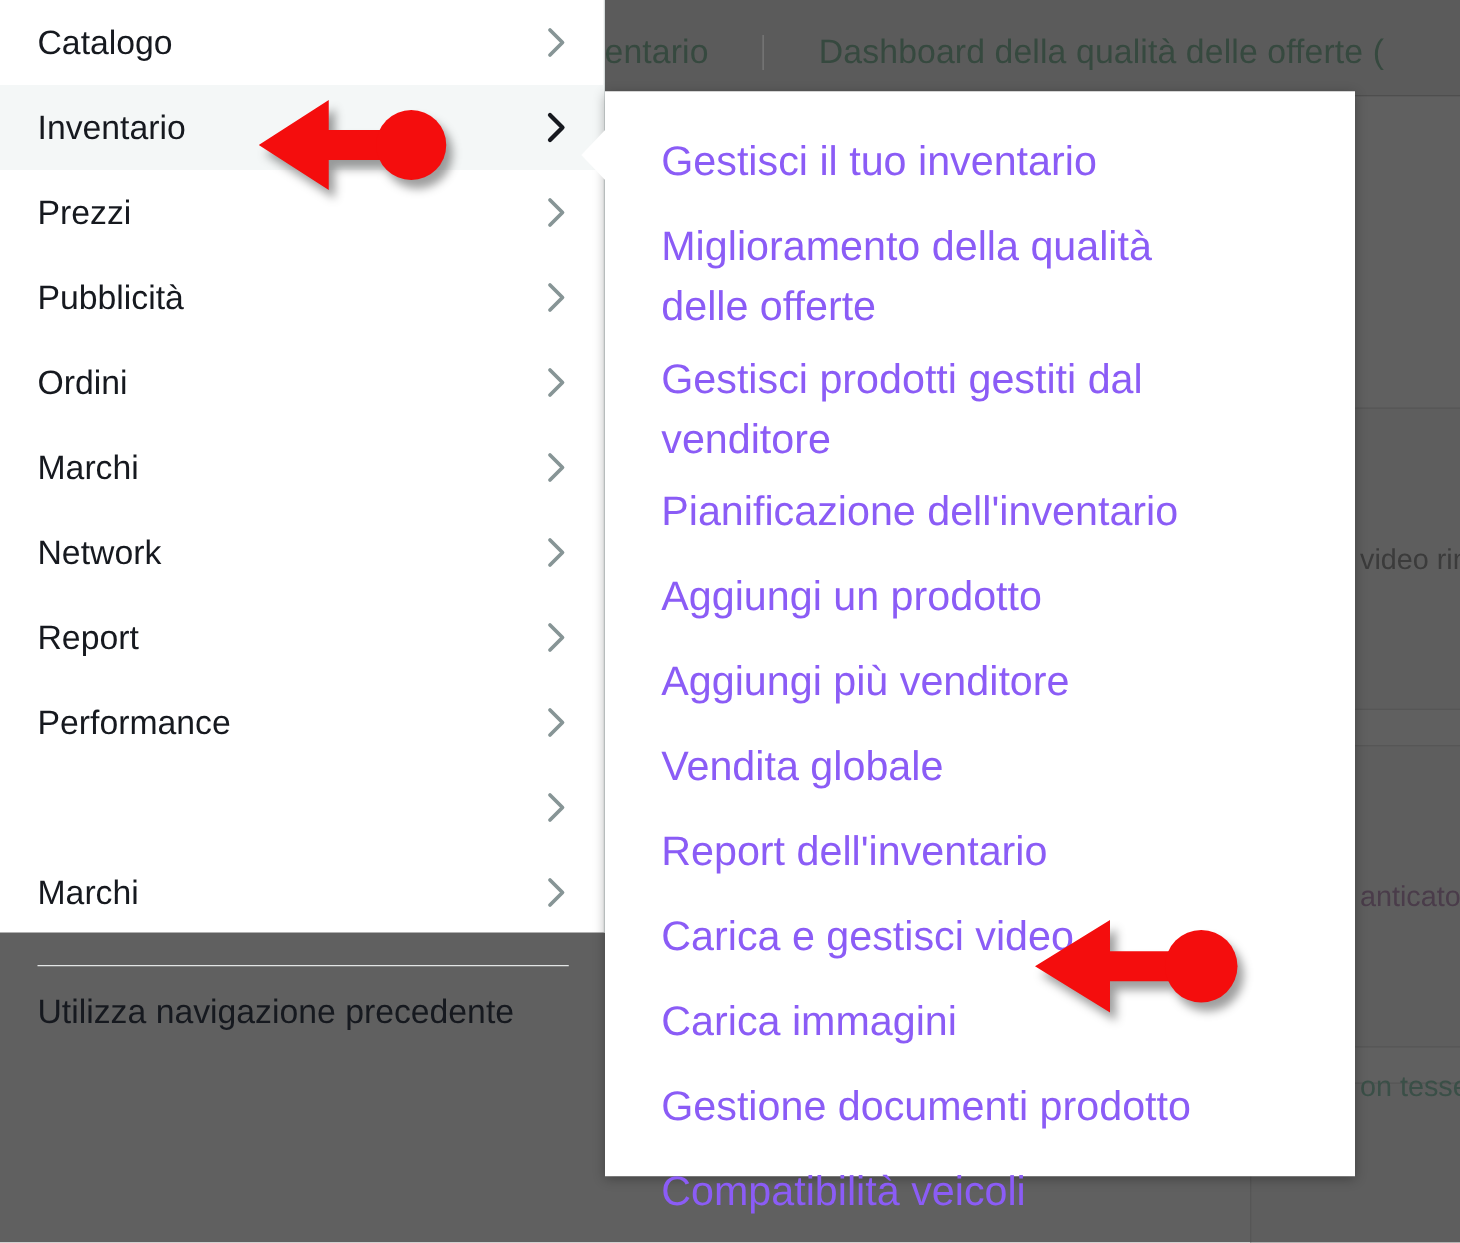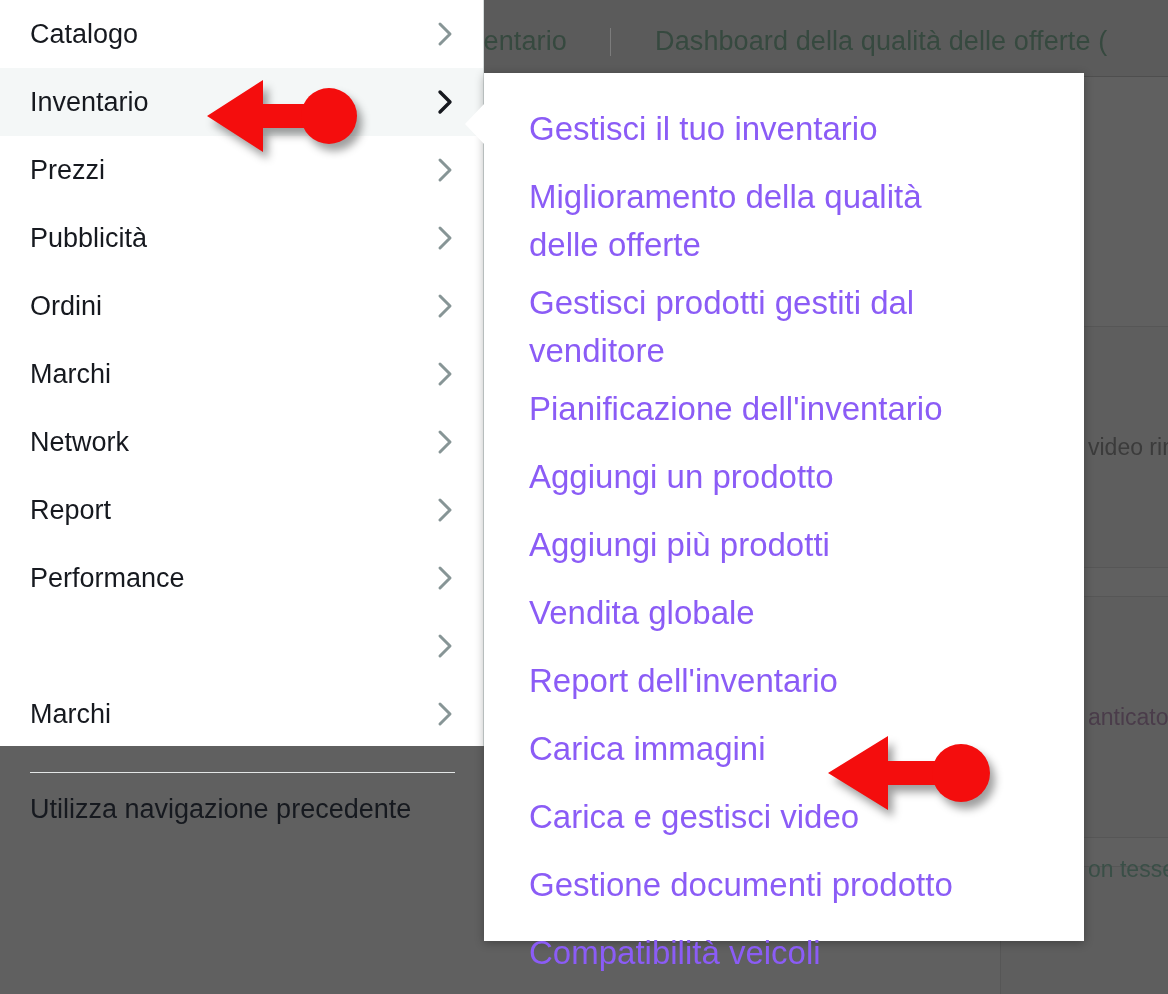--- a/index.html
+++ b/index.html
@@ -312,33 +312,33 @@
     <div class="sub-item">
       <span class="sub-label">Gestisci prodotti gestiti dal venditore</span>
     </div>
     <div class="sub-item">
       <span class="sub-label">Pianificazione dell'inventario</span>
     </div>
     <div class="sub-item">
       <span class="sub-label">Aggiungi un prodotto</span>
     </div>
     <div class="sub-item">
-      <span class="sub-label">Aggiungi più prodotti</span>
+      <span class="sub-label">Aggiungi più venditore</span>
     </div>
     <div class="sub-item">
       <span class="sub-label">Vendita globale</span>
     </div>
     <div class="sub-item">
       <span class="sub-label">Report dell'inventario</span>
     </div>
     <div class="sub-item">
+      <span class="sub-label">Carica e gestisci video</span>
+    </div>
+    <div class="sub-item">
       <span class="sub-label">Carica immagini</span>
-    </div>
-    <div class="sub-item">
-      <span class="sub-label">Carica e gestisci video</span>
     </div>
     <div class="sub-item">
       <span class="sub-label">Gestione documenti prodotto</span>
     </div>
     <div class="sub-item">
       <span class="sub-label">Compatibilità veicoli</span>
     </div>
   </div>
 
   <div class="arrow" style="left:207px; top:78px;">

